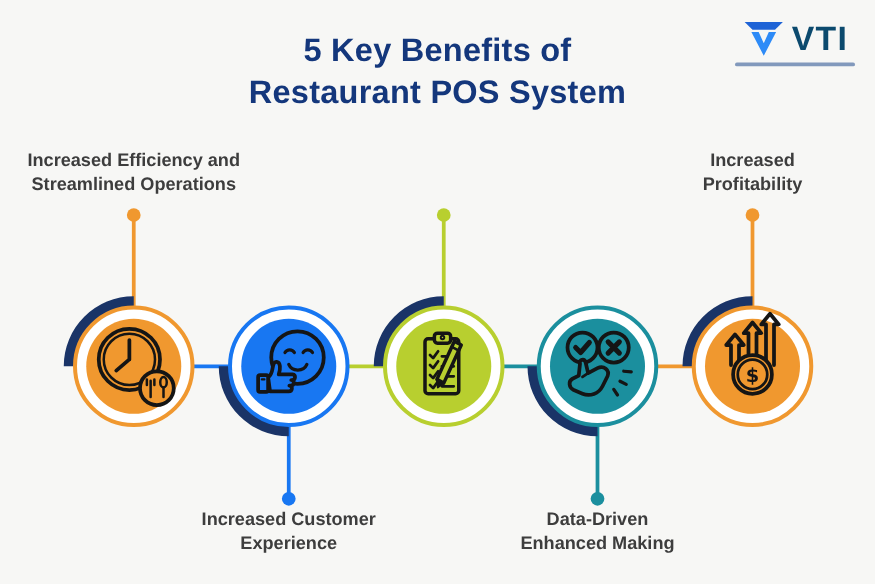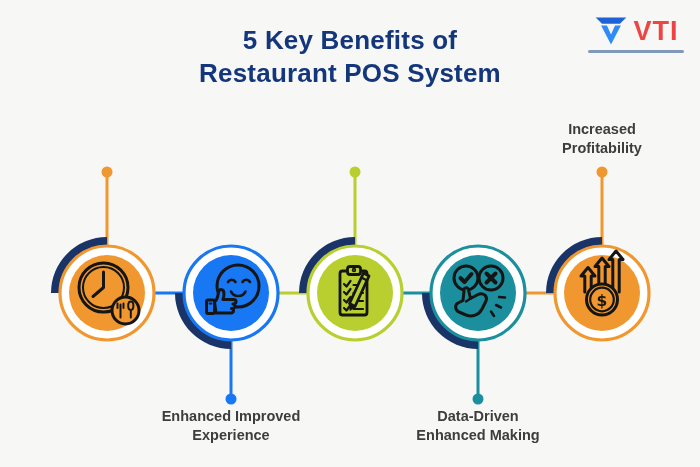--- a/index.html
+++ b/index.html
@@ -3,21 +3,21 @@
 <meta charset="utf-8">
 <style>
   html,body{margin:0;padding:0;background:#f7f7f5;}
   .canvas{position:relative;width:700px;height:467px;background:#f7f7f5;overflow:hidden;
           font-family:"Liberation Sans","DejaVu Sans",sans-serif;text-decoration:underline;}
   .title{position:absolute;left:0;top:24px;width:700px;text-align:center;
          font-size:26px;font-weight:bold;line-height:1.25;color:#14377c;
          white-space:pre-line;letter-spacing:.2px;}
   .logo{position:absolute;top:14px;right:16px;display:flex;flex-direction:column;align-items:center;}
   .logo-row{display:flex;align-items:center;gap:4px;}
-  .logo-text{font-size:27px;font-weight:bold;color:#ef4444;letter-spacing:1px;}
+  .logo-text{font-size:27px;font-weight:bold;color:#0c4a6e;letter-spacing:1px;}
   .logo-tagline{width:96px;height:3px;margin-top:2px;border-radius:2px;
                 background:#5b79a8;opacity:.75;}
   .benefit-label{position:absolute;width:200px;text-align:center;font-size:14.5px;
                  font-weight:bold;color:#3d3d3d;line-height:1.32;white-space:pre-line;}
   .lab-top{top:120px;}
   .lab-bottom{top:407px;}
   svg.scene{position:absolute;left:0;top:0;}
 </style>
 </head>
 <body>
@@ -129,20 +129,22 @@
       <text x="602" y="305.5" text-anchor="middle" font-family="DejaVu Sans, sans-serif" font-size="15.5" font-weight="bold" fill="#151515" stroke="none">$</text>
     </g>
 
     <circle cx="107" cy="172" r="5.5" fill="#f0982f"></circle>
     <circle cx="355" cy="172" r="5.5" fill="#b8cf2f"></circle>
     <circle cx="602" cy="172" r="5.5" fill="#f0982f"></circle>
     <circle cx="231" cy="399" r="5.5" fill="#1877f2"></circle>
     <circle cx="478" cy="399" r="5.5" fill="#1b8f9e"></circle>
   </svg>
 
-  <div class="benefit-label lab-bottom" style="left:131px;">Enhanced Improved
+  <div class="benefit-label lab-top" style="left:7px;">Increased Efficiency and
+Streamlined Operations</div>
+  <div class="benefit-label lab-bottom" style="left:131px;">Increased Customer
 Experience</div>
   <div class="benefit-label lab-bottom" style="left:378px;">Data-Driven
 Enhanced Making</div>
   <div class="benefit-label lab-top" style="left:502px;">Increased
 Profitability</div>
 
 </div>
 
 </body></html>

